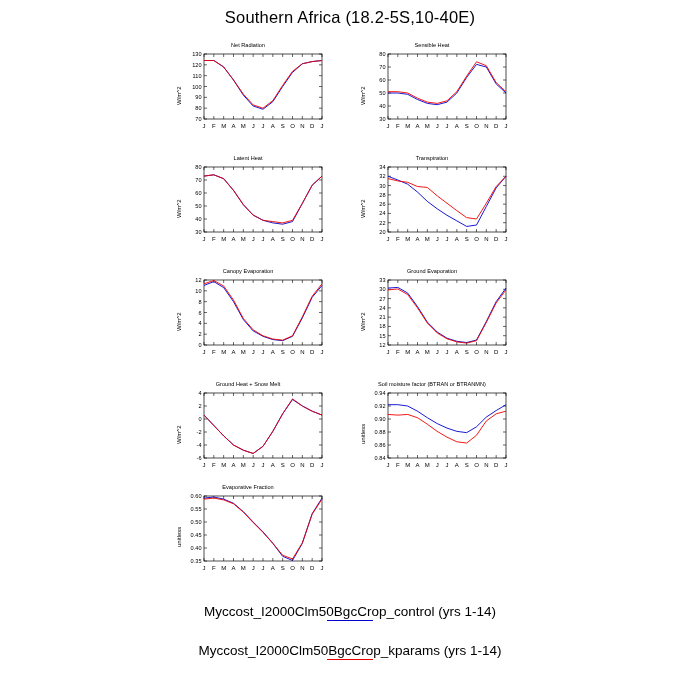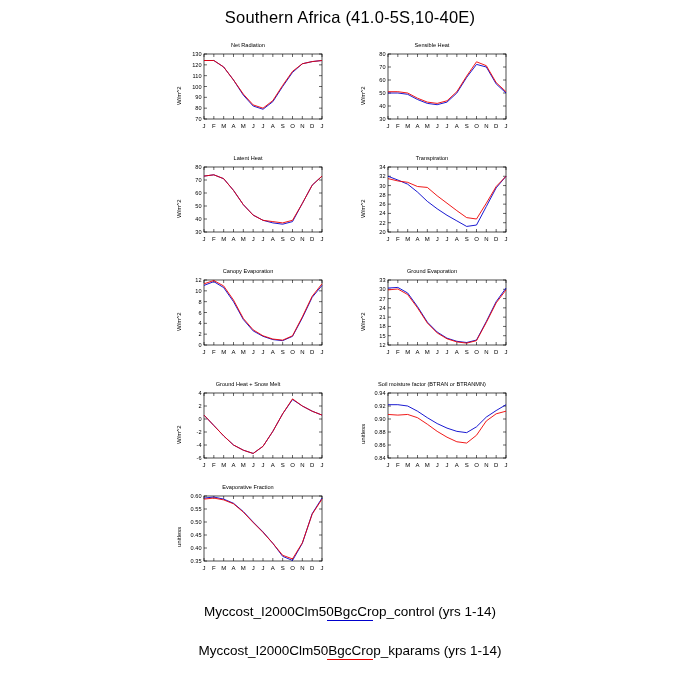--- a/index.html
+++ b/index.html
@@ -98,21 +98,21 @@
     border-top: 1.2px solid #ee0000;
     bottom: -2px;
   }
   .legend-underline.blue {
     border-top-color: #0000cc;
   }
 </style>
 </head>
 <body>
 
-<div id="page-title">Southern Africa (41.0-5S,10-40E)</div>
+<div id="page-title">Southern Africa (18.2-5S,10-40E)</div>
 
 <div id="panels">
     <div class="panel" style="left: 168px; top: 42px; width: 160px; height: 95px;">
       <div class="panel-title">Net Radiation</div>
       <div class="ylabel" style="left: 8px; top: 62.5px;">W/m^2</div>
       <svg width="160" height="95">
         <rect x="36" y="12" width="118" height="65" class="axis-line"></rect>
         <line x1="36" x2="39" y1="77" y2="77" class="tick"></line>
         <line x1="154" x2="151" y1="77" y2="77" class="tick"></line>
         <text x="33.5" y="79" class="ytext">70</text>

